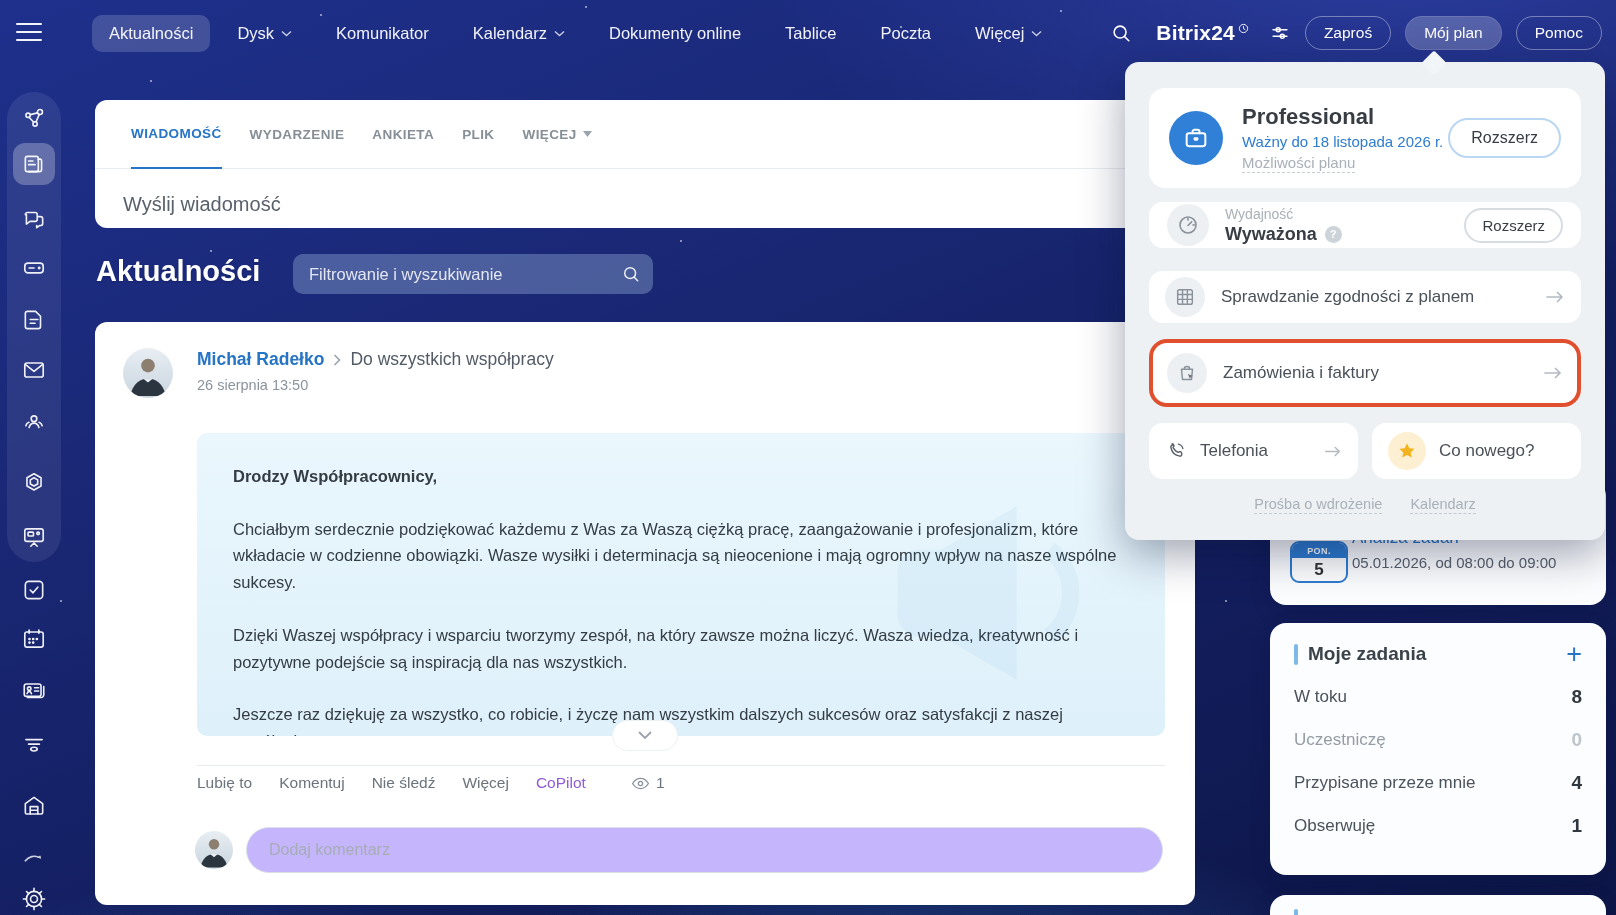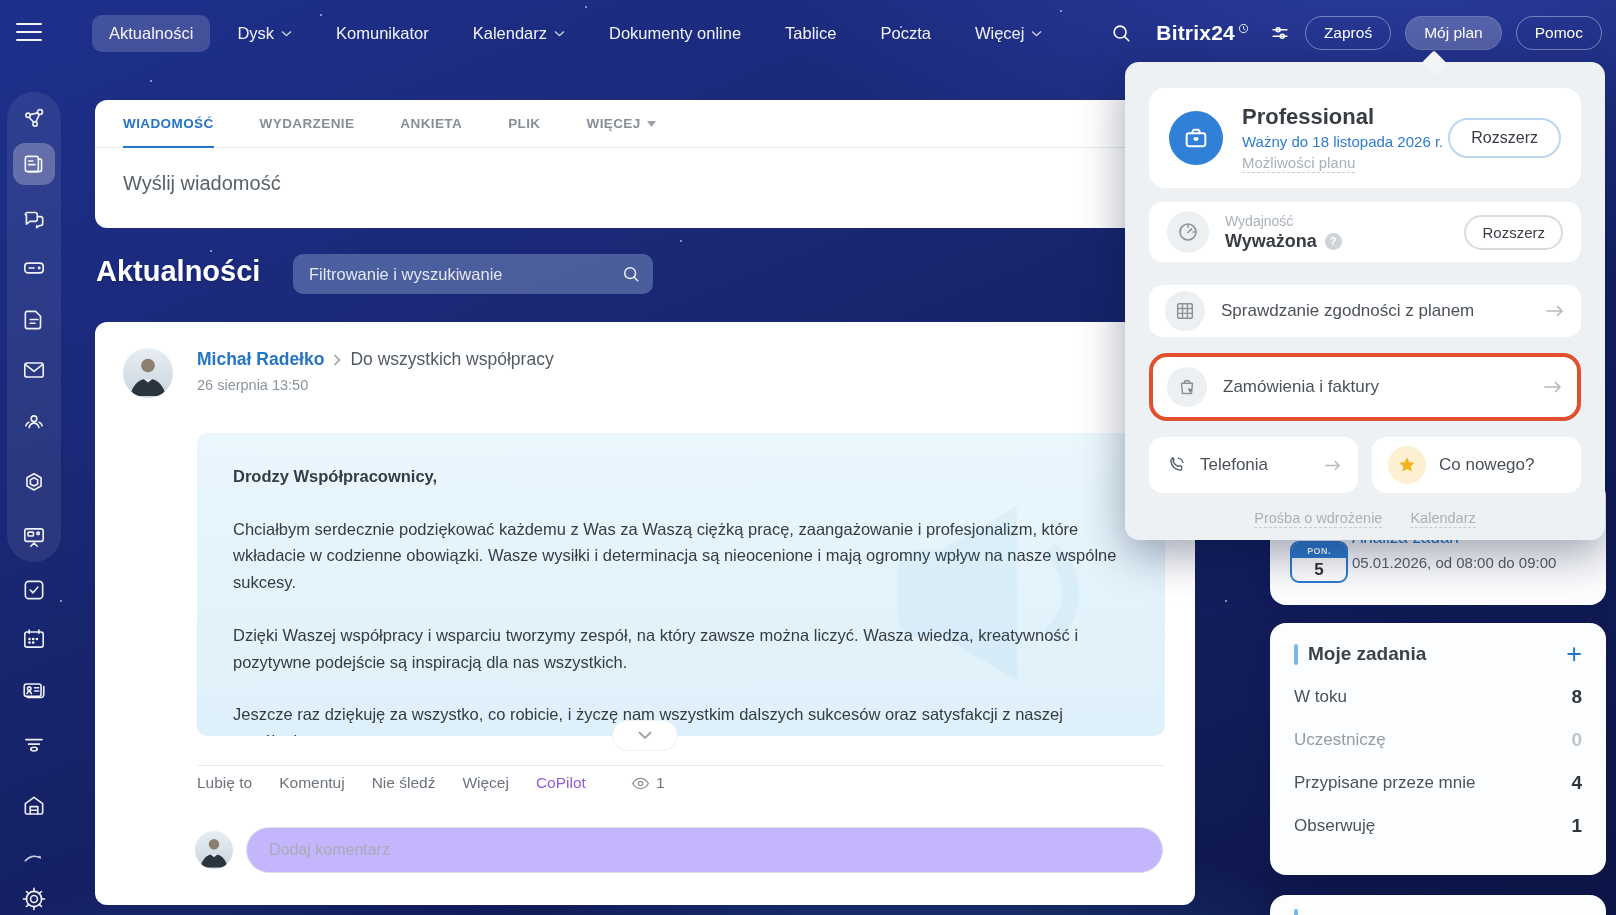--- a/index.html
+++ b/index.html
@@ -31,21 +31,21 @@
   .iconbtn{display:flex;align-items:center;justify-content:center;cursor:pointer}
 
   
   .rail{position:absolute;left:7px;top:92px;width:54px;height:470px;border-radius:27px;background:rgba(255,255,255,.08);z-index:4}
   .sitem{position:absolute;left:13px;width:42px;height:42px;border-radius:12px;display:flex;align-items:center;justify-content:center;z-index:6;cursor:pointer}
   .sitem.active{background:rgba(255,255,255,.26)}
   .sitem svg{stroke:rgba(255,255,255,.93);fill:none;stroke-width:1.5;stroke-linecap:round;stroke-linejoin:round}
 
   
   .composer{position:absolute;left:95px;top:100px;width:1100px;height:128px;background:#fff;border-radius:12px;z-index:5;color:#3d454e}
-  .tabs{display:flex;align-items:stretch;height:48px;padding-left:28px;gap:46px;border-bottom:1px solid #e9ecef}
+  .tabs{display:flex;align-items:stretch;height:69px;padding-left:36px;gap:28px;border-bottom:1px solid #e9ecef}
   .tab{display:flex;align-items:center;gap:6px;font-size:13.5px;font-weight:bold;letter-spacing:.4px;color:#868e96;cursor:pointer}
   .tab.active{color:#2574c5;border-bottom:2px solid #2574c5;margin-bottom:-1px}
   .composer-ph{margin:24px 0 0 28px;font-size:20px;color:#59616b;cursor:text}
 
   
   .feed-title{position:absolute;left:96px;top:255px;font-size:29px;font-weight:bold;z-index:5;text-shadow:0 1px 2px rgba(0,0,40,.25)}
   .filter{position:absolute;left:293px;top:254px;width:360px;height:40px;border-radius:10px;z-index:5;
     background:rgba(190,220,245,.30);display:flex;align-items:center;padding:0 12px 0 16px}
   .filter input{flex:1;background:transparent;border:none;outline:none;color:#fff;font-size:16.5px;font-family:"Liberation Sans",sans-serif}
   .filter input::placeholder{color:rgba(255,255,255,.85)}
@@ -102,21 +102,21 @@
   .pcard{position:relative;background:#fff;border-radius:16px;display:flex;align-items:center}
   .pc1{height:100px;padding:0 20px}
   .circ{border-radius:50%;display:flex;align-items:center;justify-content:center;flex:0 0 auto}
   .circ.blue{width:54px;height:54px;background:#2f80d6}
   .circ.gray{background:#edf0f3}
   .pc1 .col{margin-left:19px}
   .ptitle{font-size:22px;font-weight:bold;color:#383d44}
   .pvalid{font-size:15px;color:#2e7cd0;margin-top:3px;cursor:pointer}
   .pfeat{display:inline-block;font-size:15px;color:#a9b0b8;margin-top:4px;border-bottom:1px dashed #c6ccd3;padding-bottom:1px;cursor:pointer}
   .pbtn{margin-left:auto;border:2px solid #b9d6f3;border-radius:21px;padding:9px 21px;font-size:16px;color:#383d44;cursor:pointer;white-space:nowrap}
-  .pc2{height:60px;margin-top:14px;padding:0 18px;border-radius:14px}
+  .pc2{height:46px;margin-top:14px;padding:0 18px;border-radius:14px}
   .pc2 .col{margin-left:16px}
   .plabel{font-size:14px;color:#a9b0b8}
   .pvalrow{display:flex;align-items:center;gap:8px;margin-top:2px}
   .pval{font-size:18px;font-weight:bold;color:#383d44}
   .help{width:17px;height:17px;border-radius:50%;background:#ccd3d9;color:#fff;font-size:11px;font-weight:bold;
     display:flex;align-items:center;justify-content:center}
   .pbtn.gray{border-color:#d7dce1;padding:7px 16px;font-size:15px;border-radius:19px}
   .pc3{height:52px;margin-top:23px;padding:0 16px;border-radius:14px;cursor:pointer}
   .pc3 .lbl{font-size:17px;color:#4a5158;margin-left:16px}
   .arr{margin-left:auto;color:#b4bac1}

